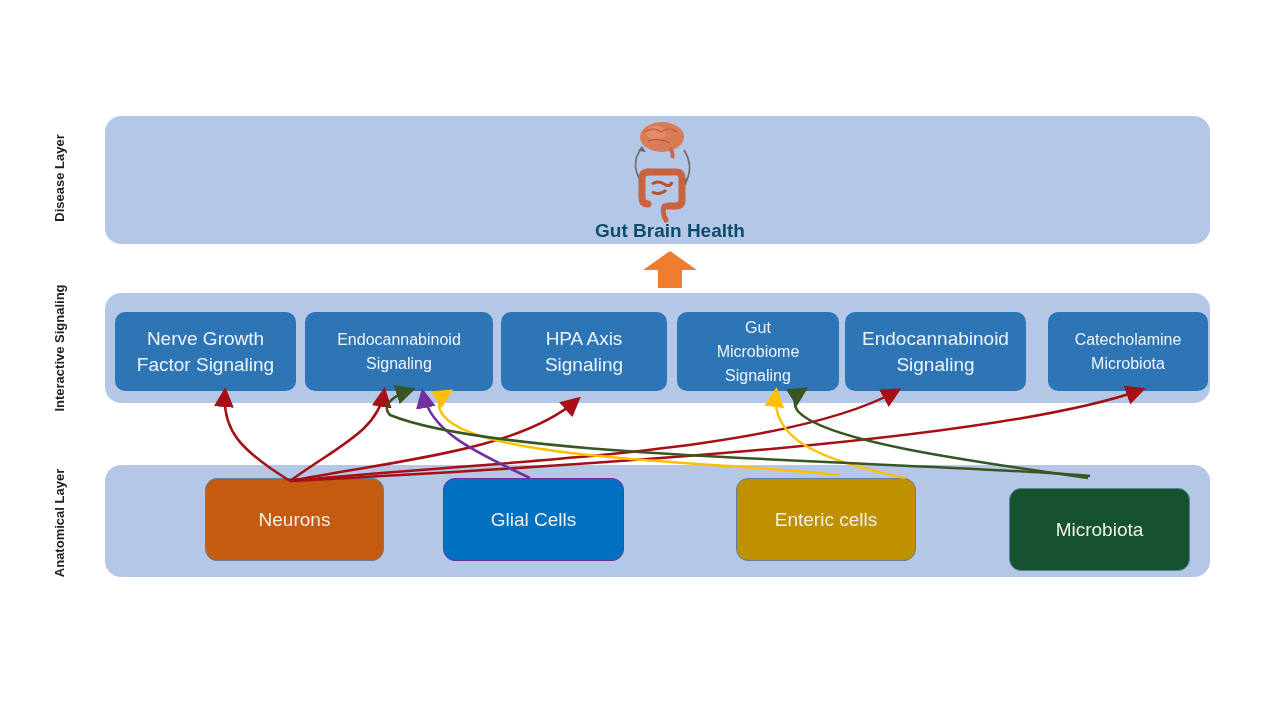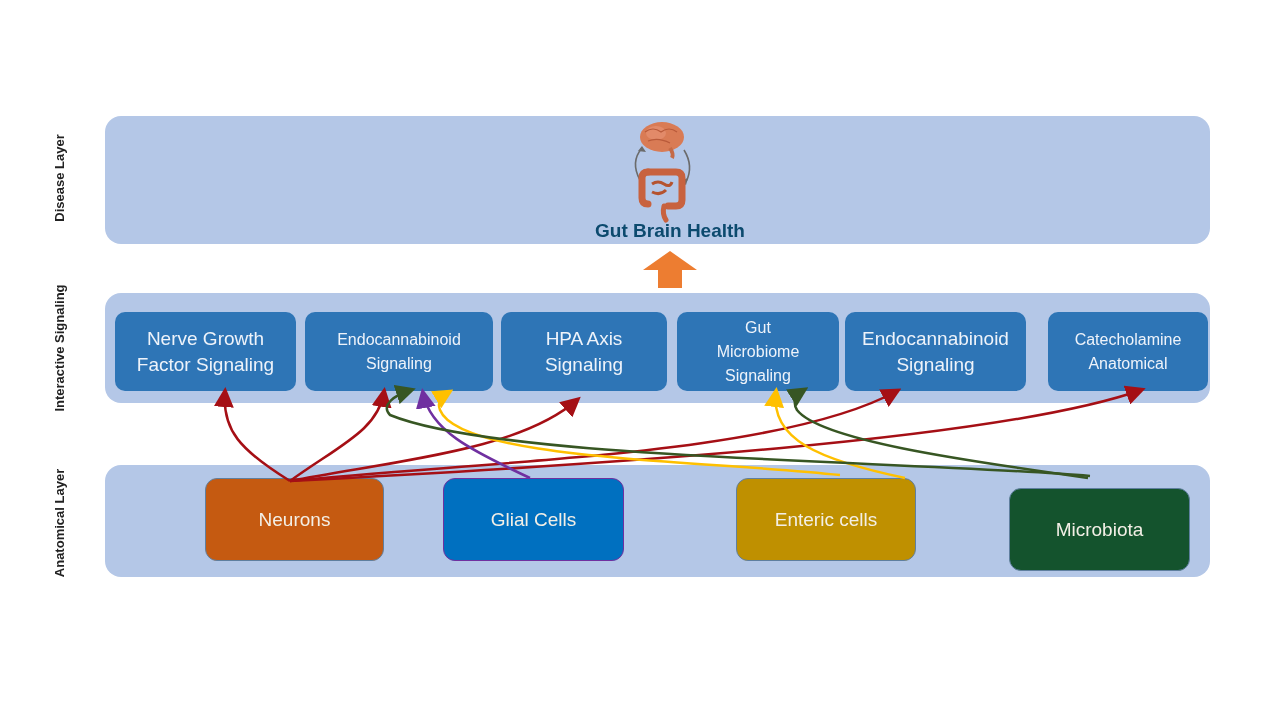--- a/index.html
+++ b/index.html
@@ -71,21 +71,21 @@
 <div class="sig-box" style="left:501px; top:312px; width:166px; height:79px; padding:0 30px;border-radius:10px;">
     <span>HPA Axis Signaling</span>
   </div>
 <div class="sig-box small" style="left:677px; top:312px; width:162px; height:79px; padding:0 28px;">
     <span>Gut Microbiome Signaling</span>
   </div>
 <div class="sig-box" style="left:845px; top:312px; width:181px; height:79px;">
     <span>Endocannabinoid Signaling</span>
   </div>
 <div class="sig-box small" style="left:1048px; top:312px; width:160px; height:79px; padding:0 14px;">
-    <span>Catecholamine Anatomical</span>
+    <span>Catecholamine Microbiota</span>
   </div>
 
 <div class="anat-box" id="anat-0" style="left: 205px; top: 478px; width: 179px; height: 83px; background: rgb(197, 90, 17);">
     <span>Neurons</span>
   </div>
 <div class="anat-box" id="anat-1" style="left: 443px; top: 478px; width: 181px; height: 83px; border-color: rgb(112, 48, 160); background: rgb(0, 112, 192);">
     <span>Glial Cells</span>
   </div>
 <div class="anat-box" id="anat-2" style="left: 736px; top: 478px; width: 180px; height: 83px; background: rgb(191, 144, 0);">
     <span>Enteric cells</span>

